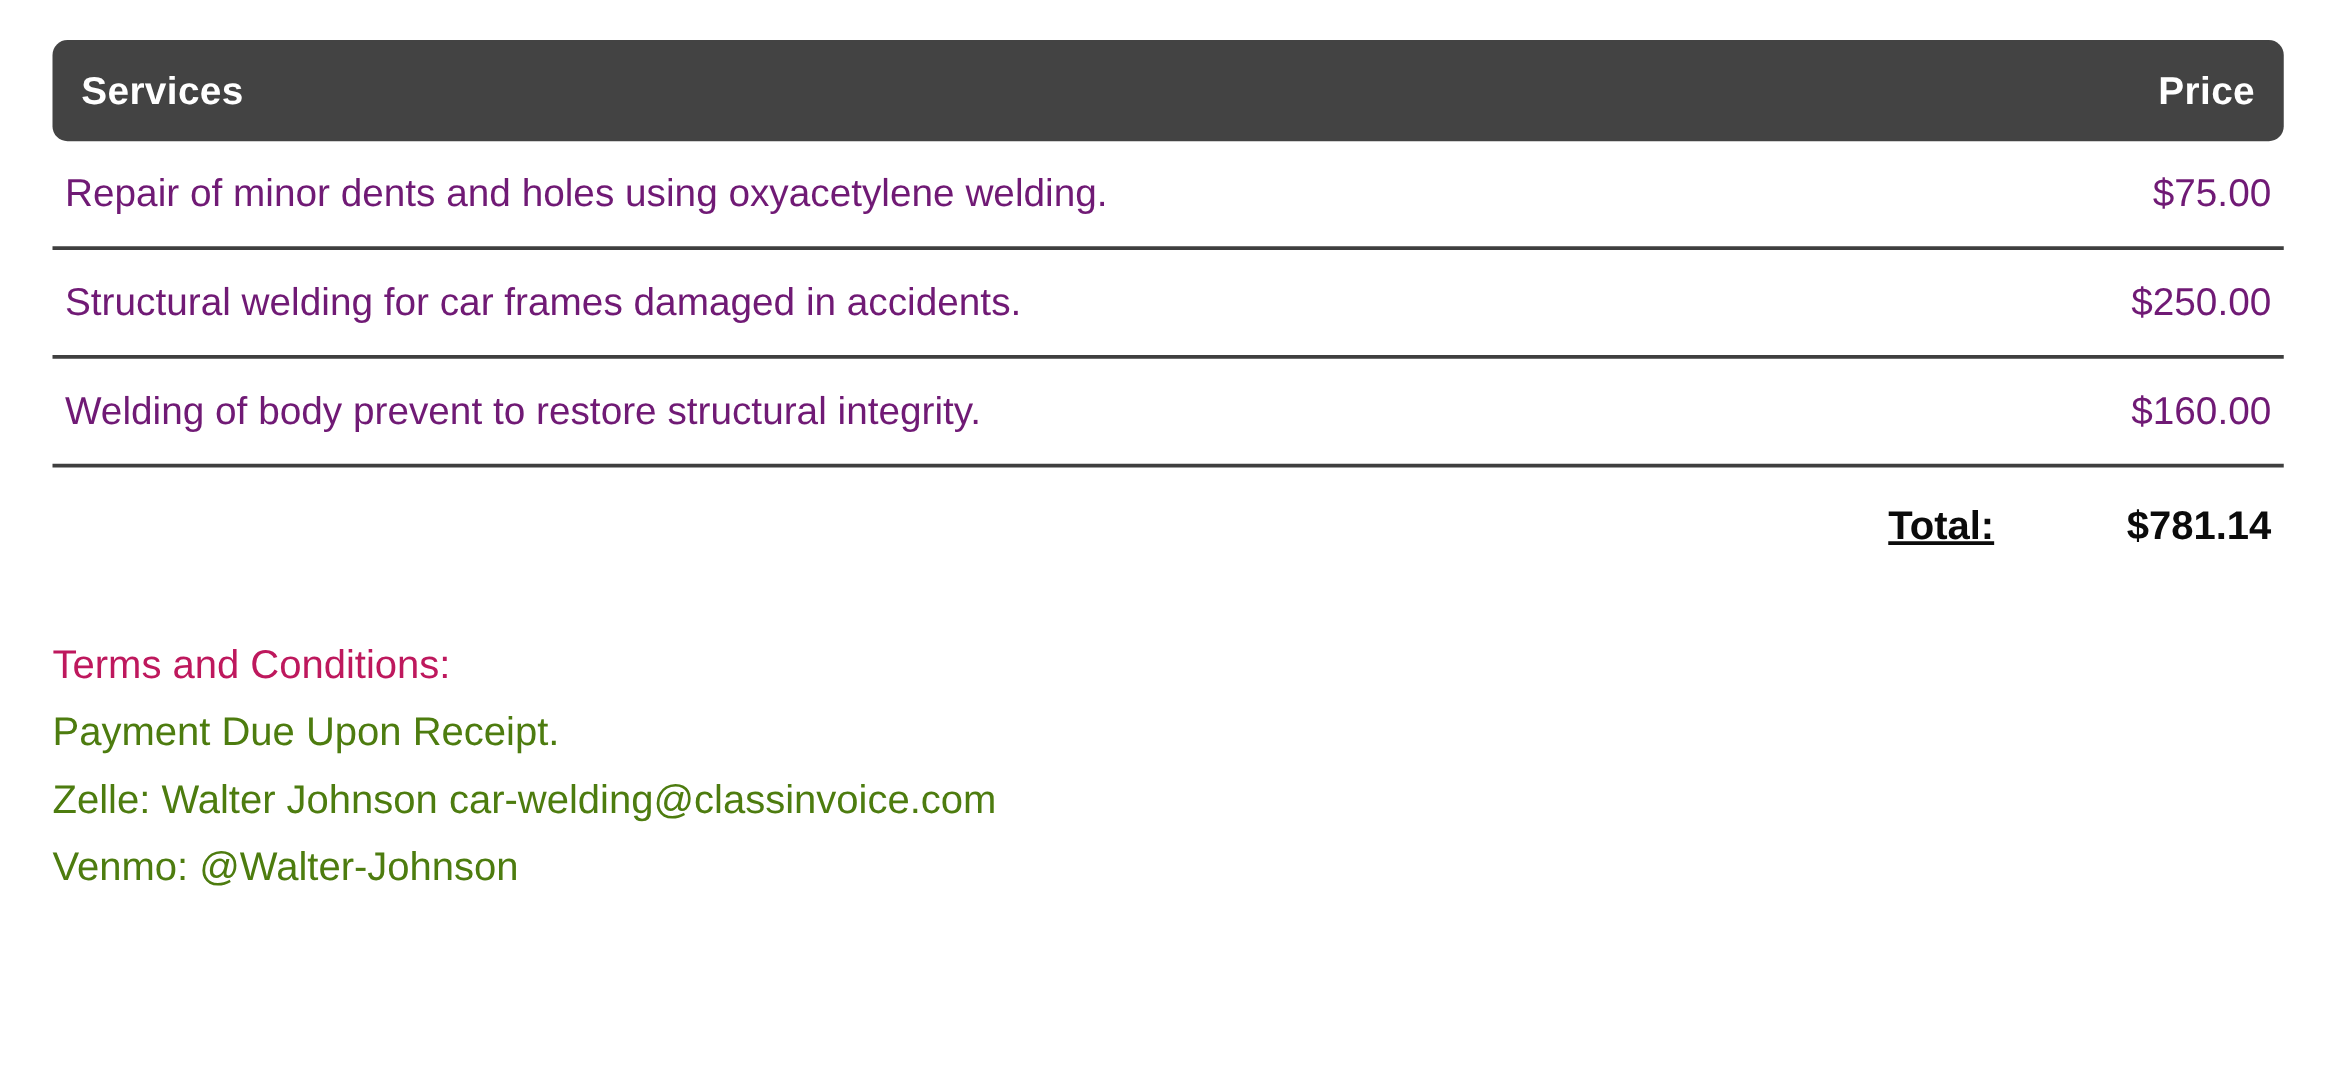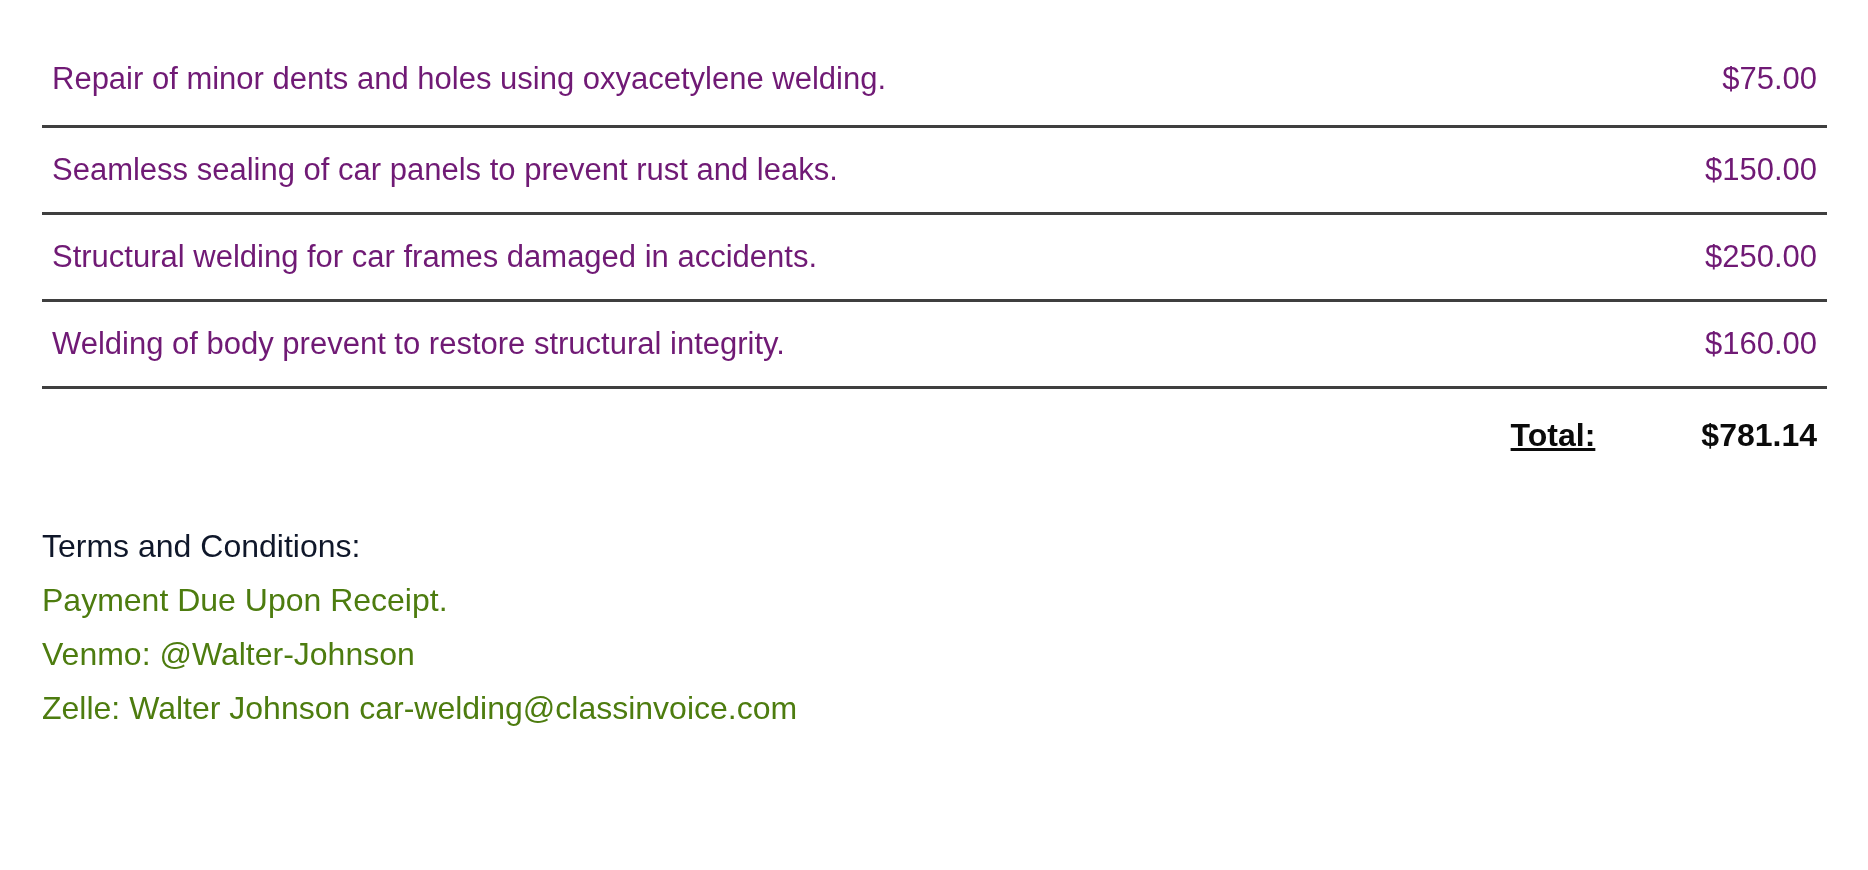--- a/index.html
+++ b/index.html
@@ -65,47 +65,47 @@
   .total-row .total-label {
     margin-right: 106px;
     text-decoration: underline;
   }
   
   .terms {
     margin-top: 38px;
     font-size: 32px;
   }
   .terms .terms-heading {
-    color: #0f172a;
+    color: #be185d;
     line-height: 54px;
     margin: 0;
   }
   .terms p.terms-line {
     color: #4d7c0f;
     line-height: 54px;
     margin: 0;
   }
 </style>
 </head>
 <body>
 
 <div class="page">
 
   <div>
 
+    <div class="table-header-row">
+      <span class="hdr">Services</span>
+      <span class="hdr">Price</span>
+    </div>
 
     <div class="service-row">
       <span class="desc">Repair of minor dents and holes using oxyacetylene welding.</span>
       <span class="price">$75.00</span>
     </div>
 
-    <div class="service-row">
-      <span class="desc">Seamless sealing of car panels to prevent rust and leaks.</span>
-      <span class="price">$150.00</span>
-    </div>
 
     <div class="service-row">
       <span class="desc">Structural welding for car frames damaged in accidents.</span>
       <span class="price">$250.00</span>
     </div>
 
     <div class="service-row">
       <span class="desc">Welding of body prevent to restore structural integrity.</span>
       <span class="price">$160.00</span>
     </div>
@@ -113,17 +113,17 @@
     <div class="total-row">
       <span class="total-label">Total:</span>
       <span class="total-amount">$781.14</span>
     </div>
 
   </div>
 
   <div class="terms">
     <p class="terms-heading">Terms and Conditions:</p>
     <p class="terms-line">Payment Due Upon Receipt.</p>
+    <p class="terms-line">Zelle: Walter Johnson car-welding@classinvoice.com</p>
     <p class="terms-line">Venmo: @Walter-Johnson</p>
-    <p class="terms-line">Zelle: Walter Johnson car-welding@classinvoice.com</p>
   </div>
 
 </div>
 
 </body></html>

